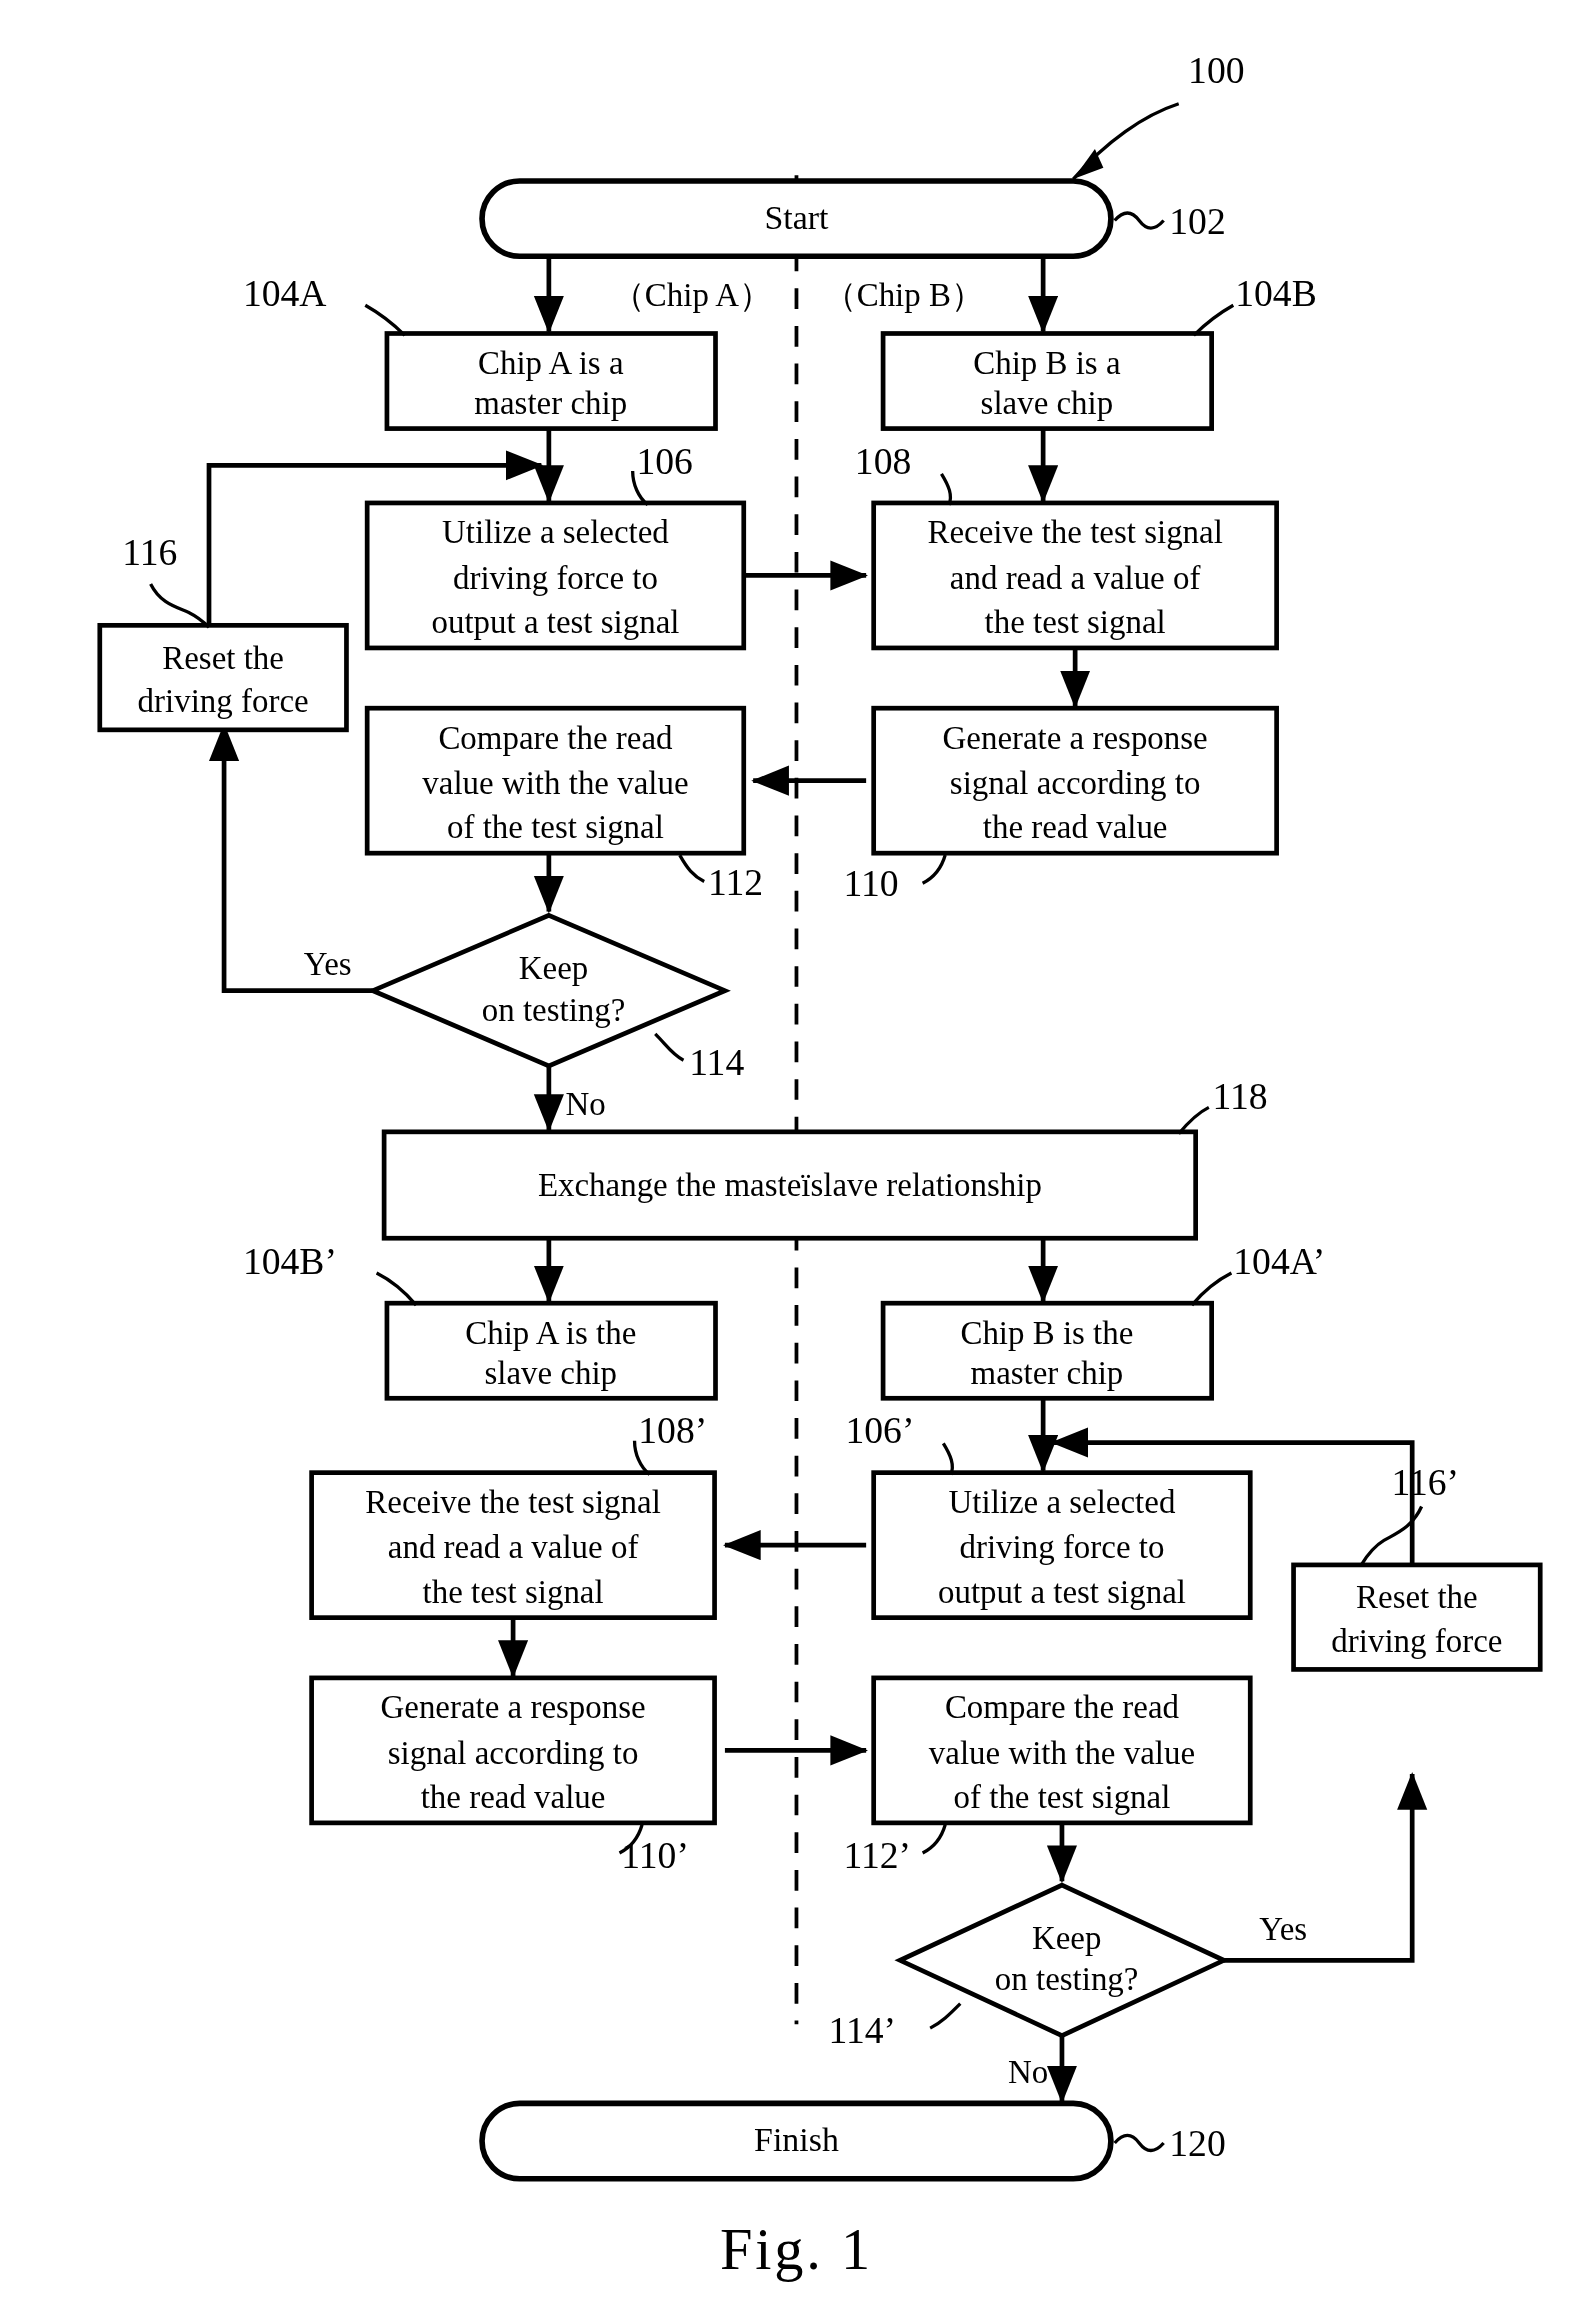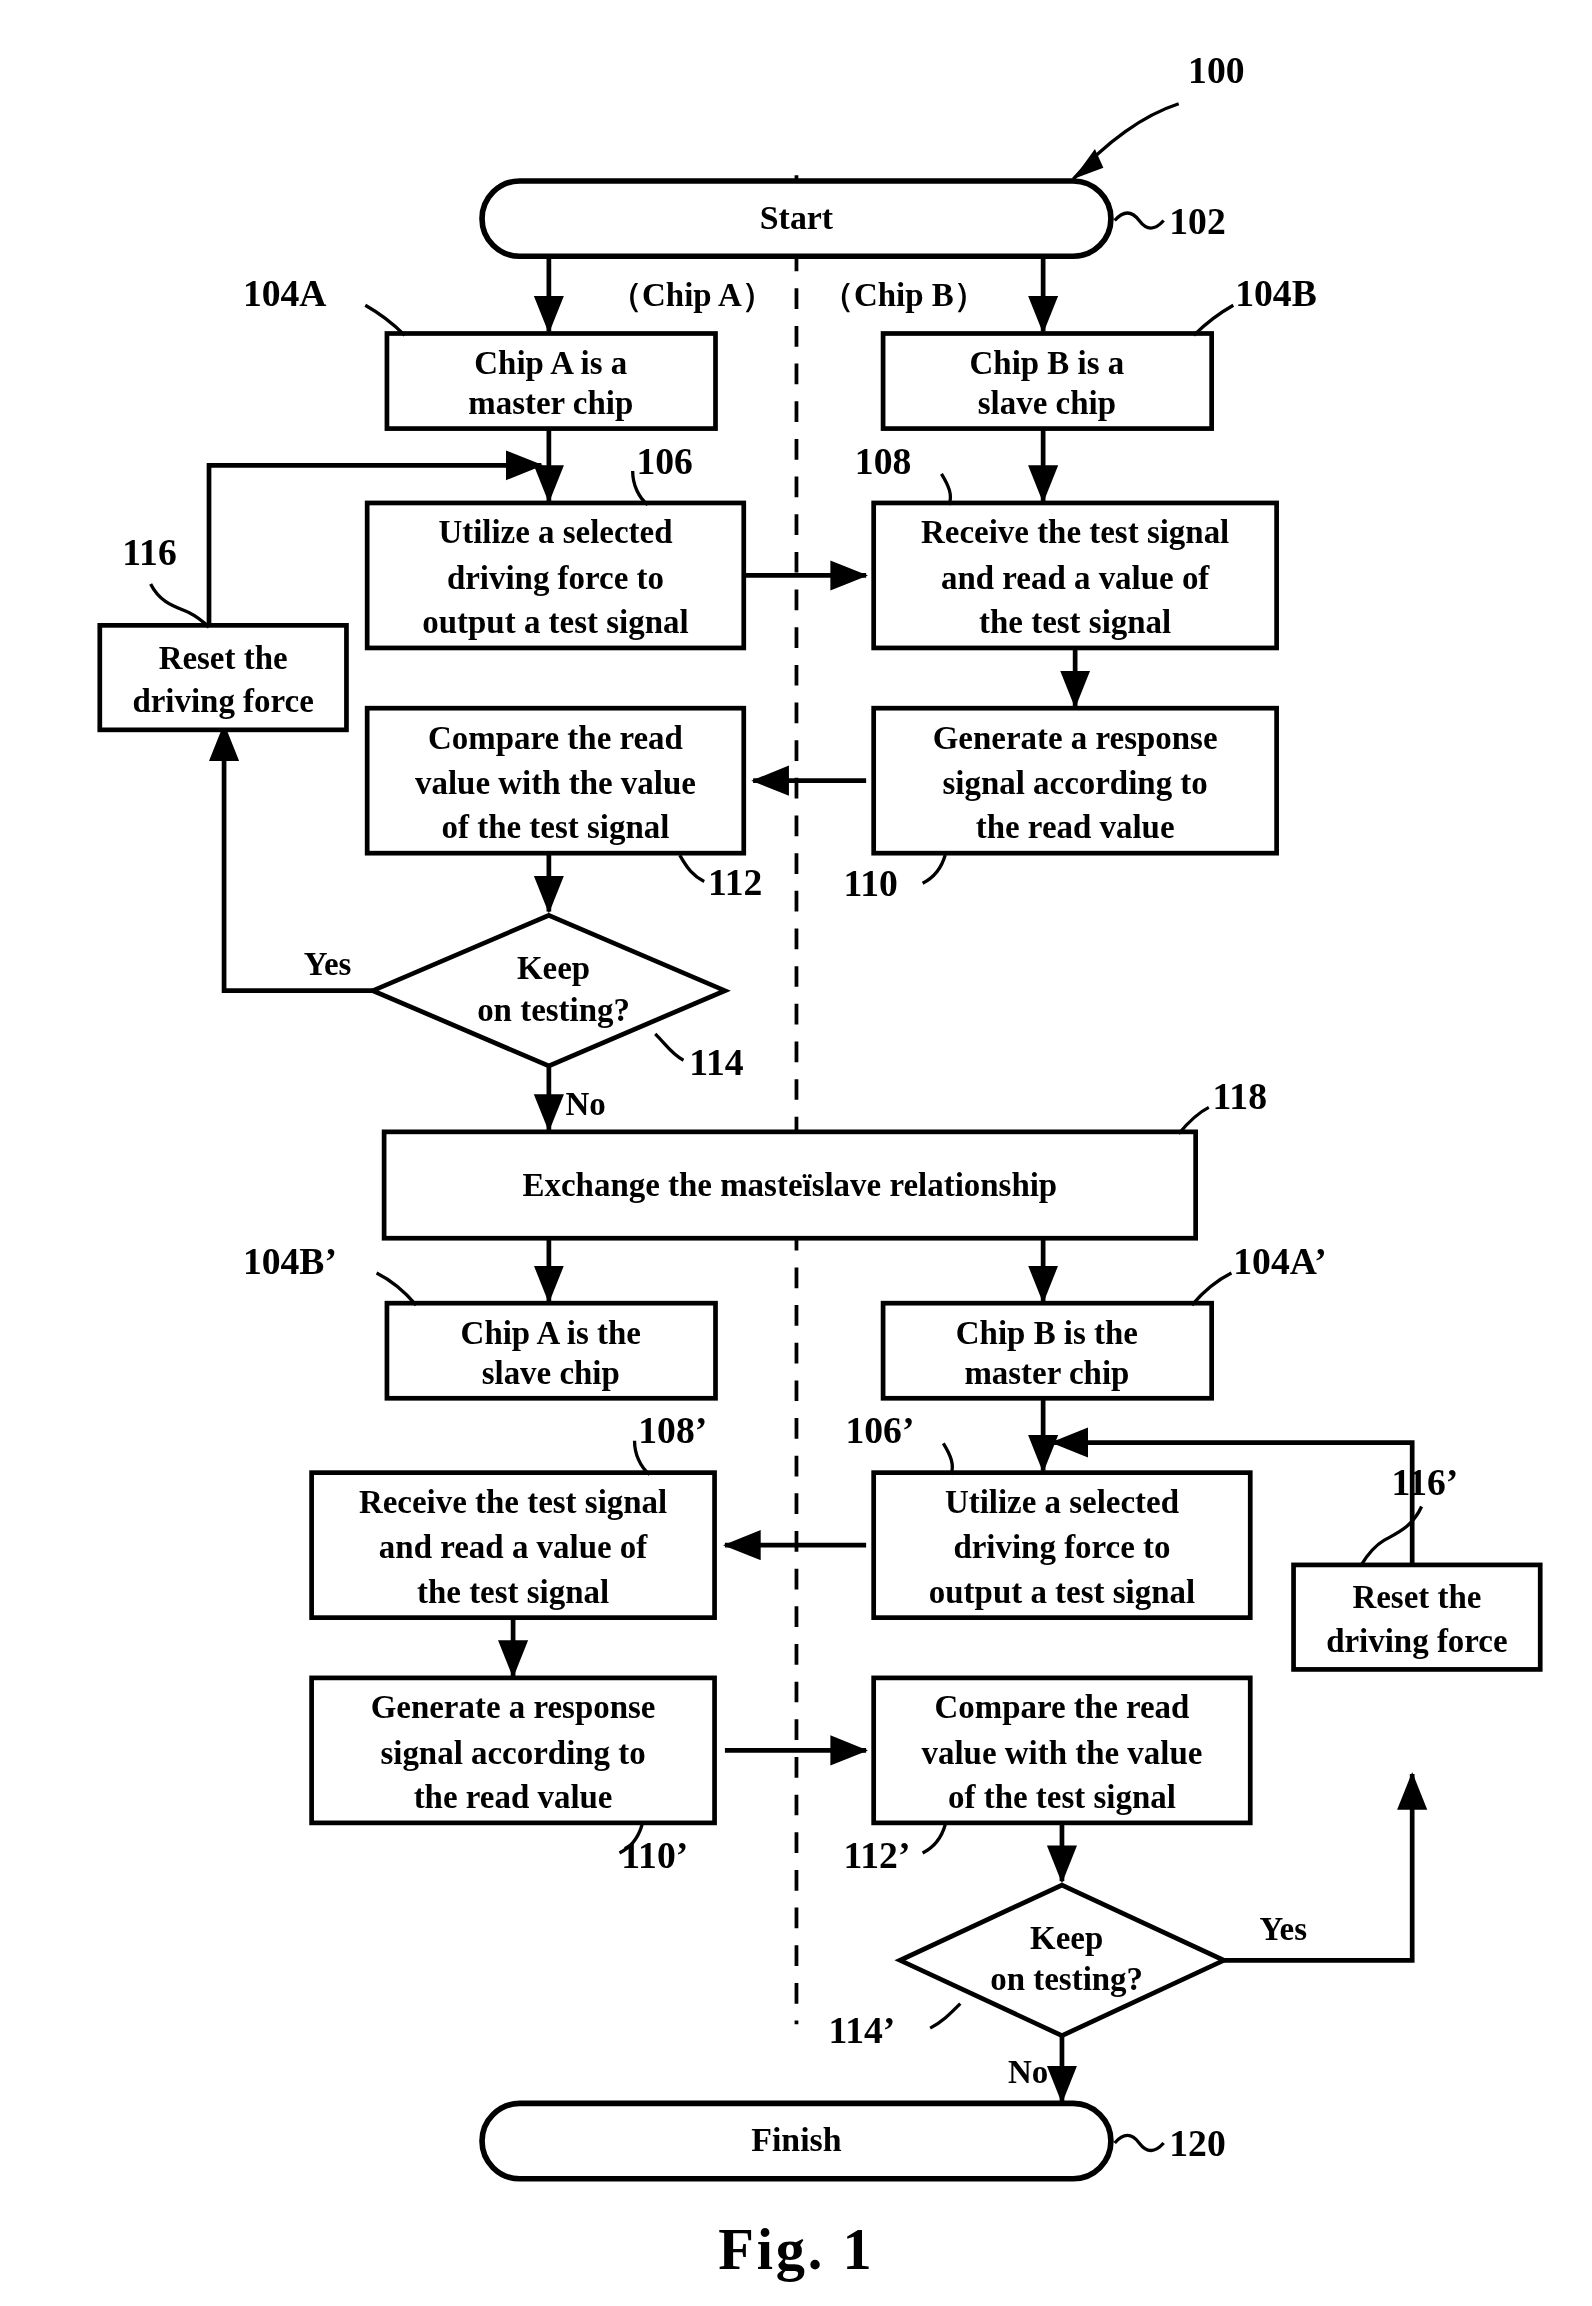--- a/index.html
+++ b/index.html
@@ -12,21 +12,20 @@
     width: 1592px;
     height: 2307px;
     font-family: "Liberation Serif", "DejaVu Serif", serif;
     overflow: hidden;
   }
   #fig-root {
     position: relative;
     width: 1592px;
     height: 2307px;
     background: #ffffff;
-    font-weight: bold;
   }
   svg#flow {
     display: block;
     width: 1592px;
     height: 2307px;
   }
   .box-shape {
     fill: #ffffff;
     stroke: #000000;
     stroke-width: 5;

